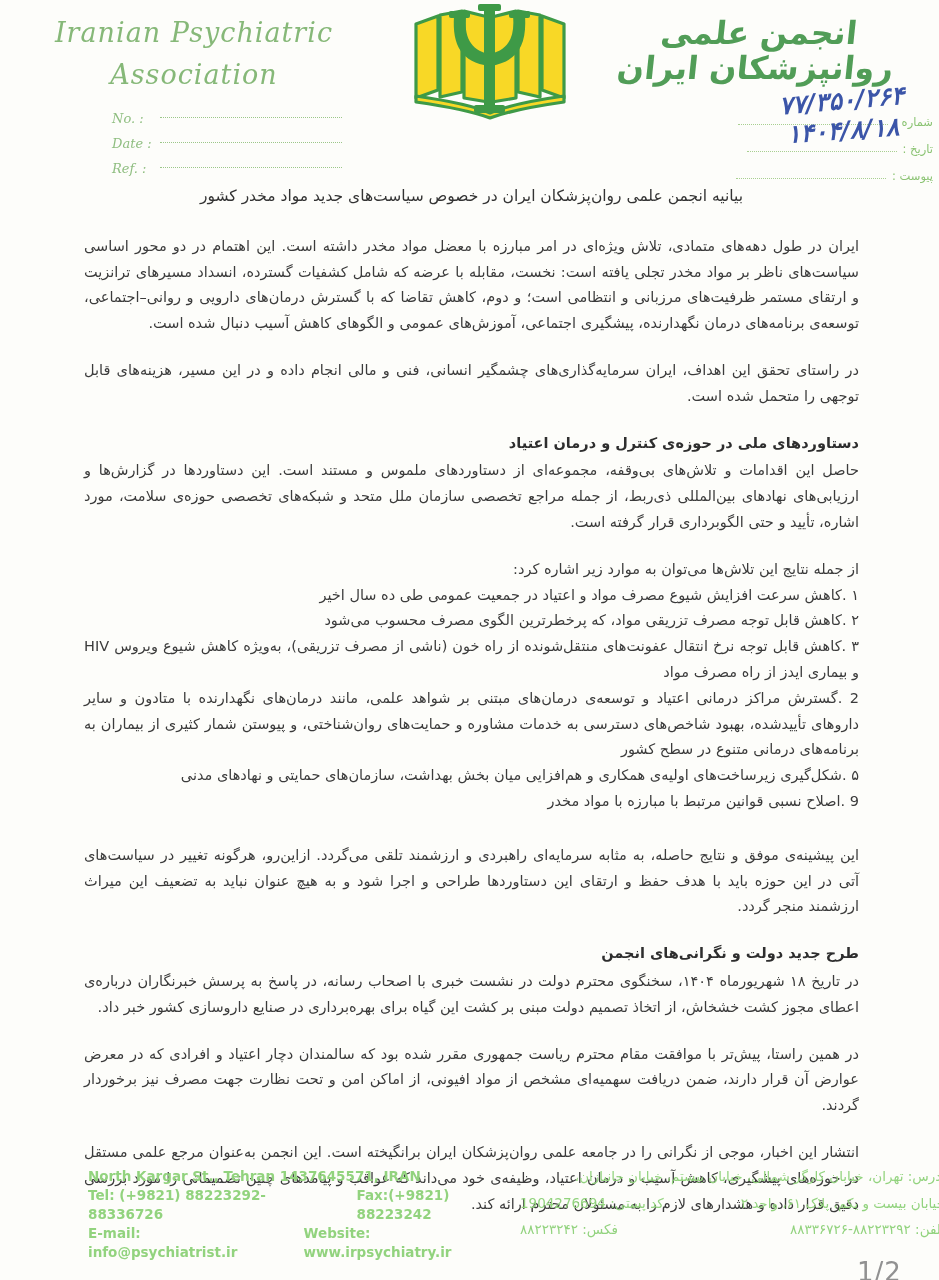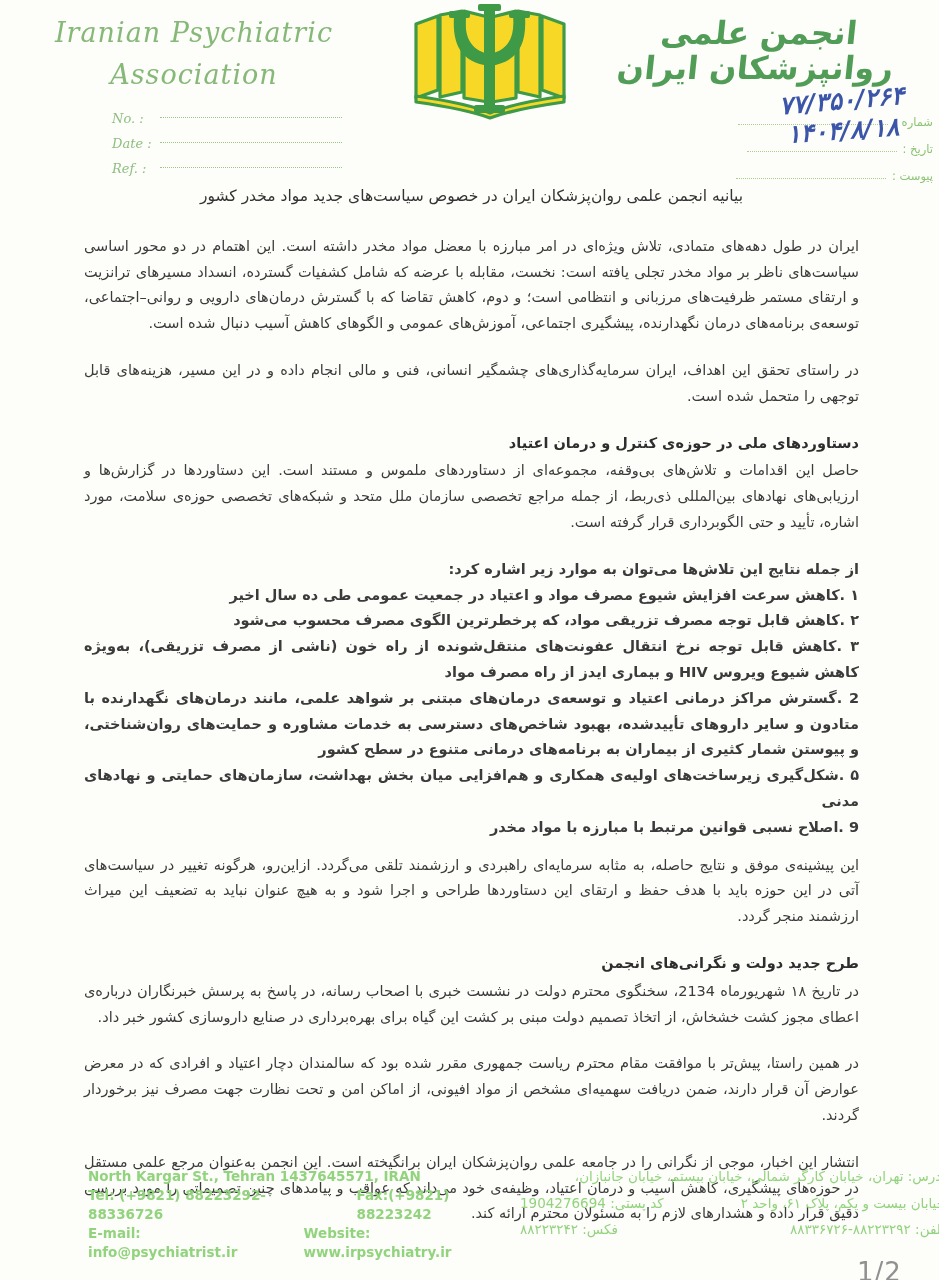--- a/index.html
+++ b/index.html
@@ -39,21 +39,21 @@
   .hw-date{right:34px;top:-13px;transform:rotate(-4deg);}
   
   .content{
     position:absolute;top:184px;left:84px;right:80px;
     direction:rtl;text-align:justify;font-size:14.5px;line-height:25.8px;color:#3b3b3b;
   }
   .doc-title{text-align:center;font-weight:normal;font-size:15.5px;color:#333;margin:0 0 24px;}
   .content p{margin:0 0 21px;}
   .content p.tight{margin:0;}
   .sec-head{font-weight:bold;color:#2e2e2e;margin:7px 0 2px;}
-  .list-block{margin:0 0 12px;font-weight:bold;}
+  .list-block{margin:0 0 28px;}
   
   .footer-en{
     position:absolute;left:88px;top:1167px;width:430px;
     color:#92d37e;font-weight:bold;font-size:13.5px;line-height:19px;
   }
   .footer-en .contact-row{display:flex;}
   .footer-en .contact-row .gap{width:34px;}
   .footer-fa{
     position:absolute;right:-6px;top:1163px;width:425px;direction:rtl;
     color:#92d37e;font-size:13.5px;line-height:26.5px;
@@ -148,21 +148,21 @@
       <p class="tight">۲ .کاهش قابل توجه مصرف تزریقی مواد، که پرخطرترین الگوی مصرف محسوب می‌شود</p>
       <p class="tight">۳ .کاهش قابل توجه نرخ انتقال عفونت‌های منتقل‌شونده از راه خون (ناشی از مصرف تزریقی)، به‌ویژه کاهش شیوع ویروس HIV و بیماری ایدز از راه مصرف مواد</p>
       <p class="tight">2 .گسترش مراکز درمانی اعتیاد و توسعه‌ی درمان‌های مبتنی بر شواهد علمی، مانند درمان‌های نگهدارنده با متادون و سایر داروهای تأییدشده، بهبود شاخص‌های دسترسی به خدمات مشاوره و حمایت‌های روان‌شناختی، و پیوستن شمار کثیری از بیماران به برنامه‌های درمانی متنوع در سطح کشور</p>
       <p class="tight">۵ .شکل‌گیری زیرساخت‌های اولیه‌ی همکاری و هم‌افزایی میان بخش بهداشت، سازمان‌های حمایتی و نهادهای مدنی</p>
       <p class="tight">9 .اصلاح نسبی قوانین مرتبط با مبارزه با مواد مخدر</p>
     </div>
 
     <p>این پیشینه‌ی موفق و نتایج حاصله، به مثابه سرمایه‌ای راهبردی و ارزشمند تلقی می‌گردد. ازاین‌رو، هرگونه تغییر در سیاست‌های آتی در این حوزه باید با هدف حفظ و ارتقای این دستاوردها طراحی و اجرا شود و به هیچ عنوان نباید به تضعیف این میراث ارزشمند منجر گردد.</p>
 
     <div class="sec-head">طرح جدید دولت و نگرانی‌های انجمن</div>
-    <p>در تاریخ ۱۸ شهریورماه 2134، سخنگوی محترم دولت در نشست خبری با اصحاب رسانه، در پاسخ به پرسش خبرنگاران درباره‌ی اعطای مجوز کشت خشخاش، از اتخاذ تصمیم دولت مبنی بر کشت این گیاه برای بهره‌برداری در صنایع داروسازی کشور خبر داد.</p>
+    <p>در تاریخ ۱۸ شهریورماه ۱۴۰۴، سخنگوی محترم دولت در نشست خبری با اصحاب رسانه، در پاسخ به پرسش خبرنگاران درباره‌ی اعطای مجوز کشت خشخاش، از اتخاذ تصمیم دولت مبنی بر کشت این گیاه برای بهره‌برداری در صنایع داروسازی کشور خبر داد.</p>
 
     <p>در همین راستا، پیش‌تر با موافقت مقام محترم ریاست جمهوری مقرر شده بود که سالمندان دچار اعتیاد و افرادی که در معرض عوارض آن قرار دارند، ضمن دریافت سهمیه‌ای مشخص از مواد افیونی، از اماکن امن و تحت نظارت جهت مصرف نیز برخوردار گردند.</p>
 
     <p>انتشار این اخبار، موجی از نگرانی را در جامعه علمی روان‌پزشکان ایران برانگیخته است. این انجمن به‌عنوان مرجع علمی مستقل در حوزه‌های پیشگیری، کاهش آسیب و درمان اعتیاد، وظیفه‌ی خود می‌داند که عواقب و پیامدهای چنین تصمیماتی را مورد بررسی دقیق قرار داده و هشدارهای لازم را به مسئولان محترم ارائه کند.</p>
   </div>
 
   <div class="footer-en">
     <div>North Kargar St., Tehran 1437645571, IRAN</div>
     <div class="contact-row">
       <span>Tel: (+9821) 88223292-88336726</span>

